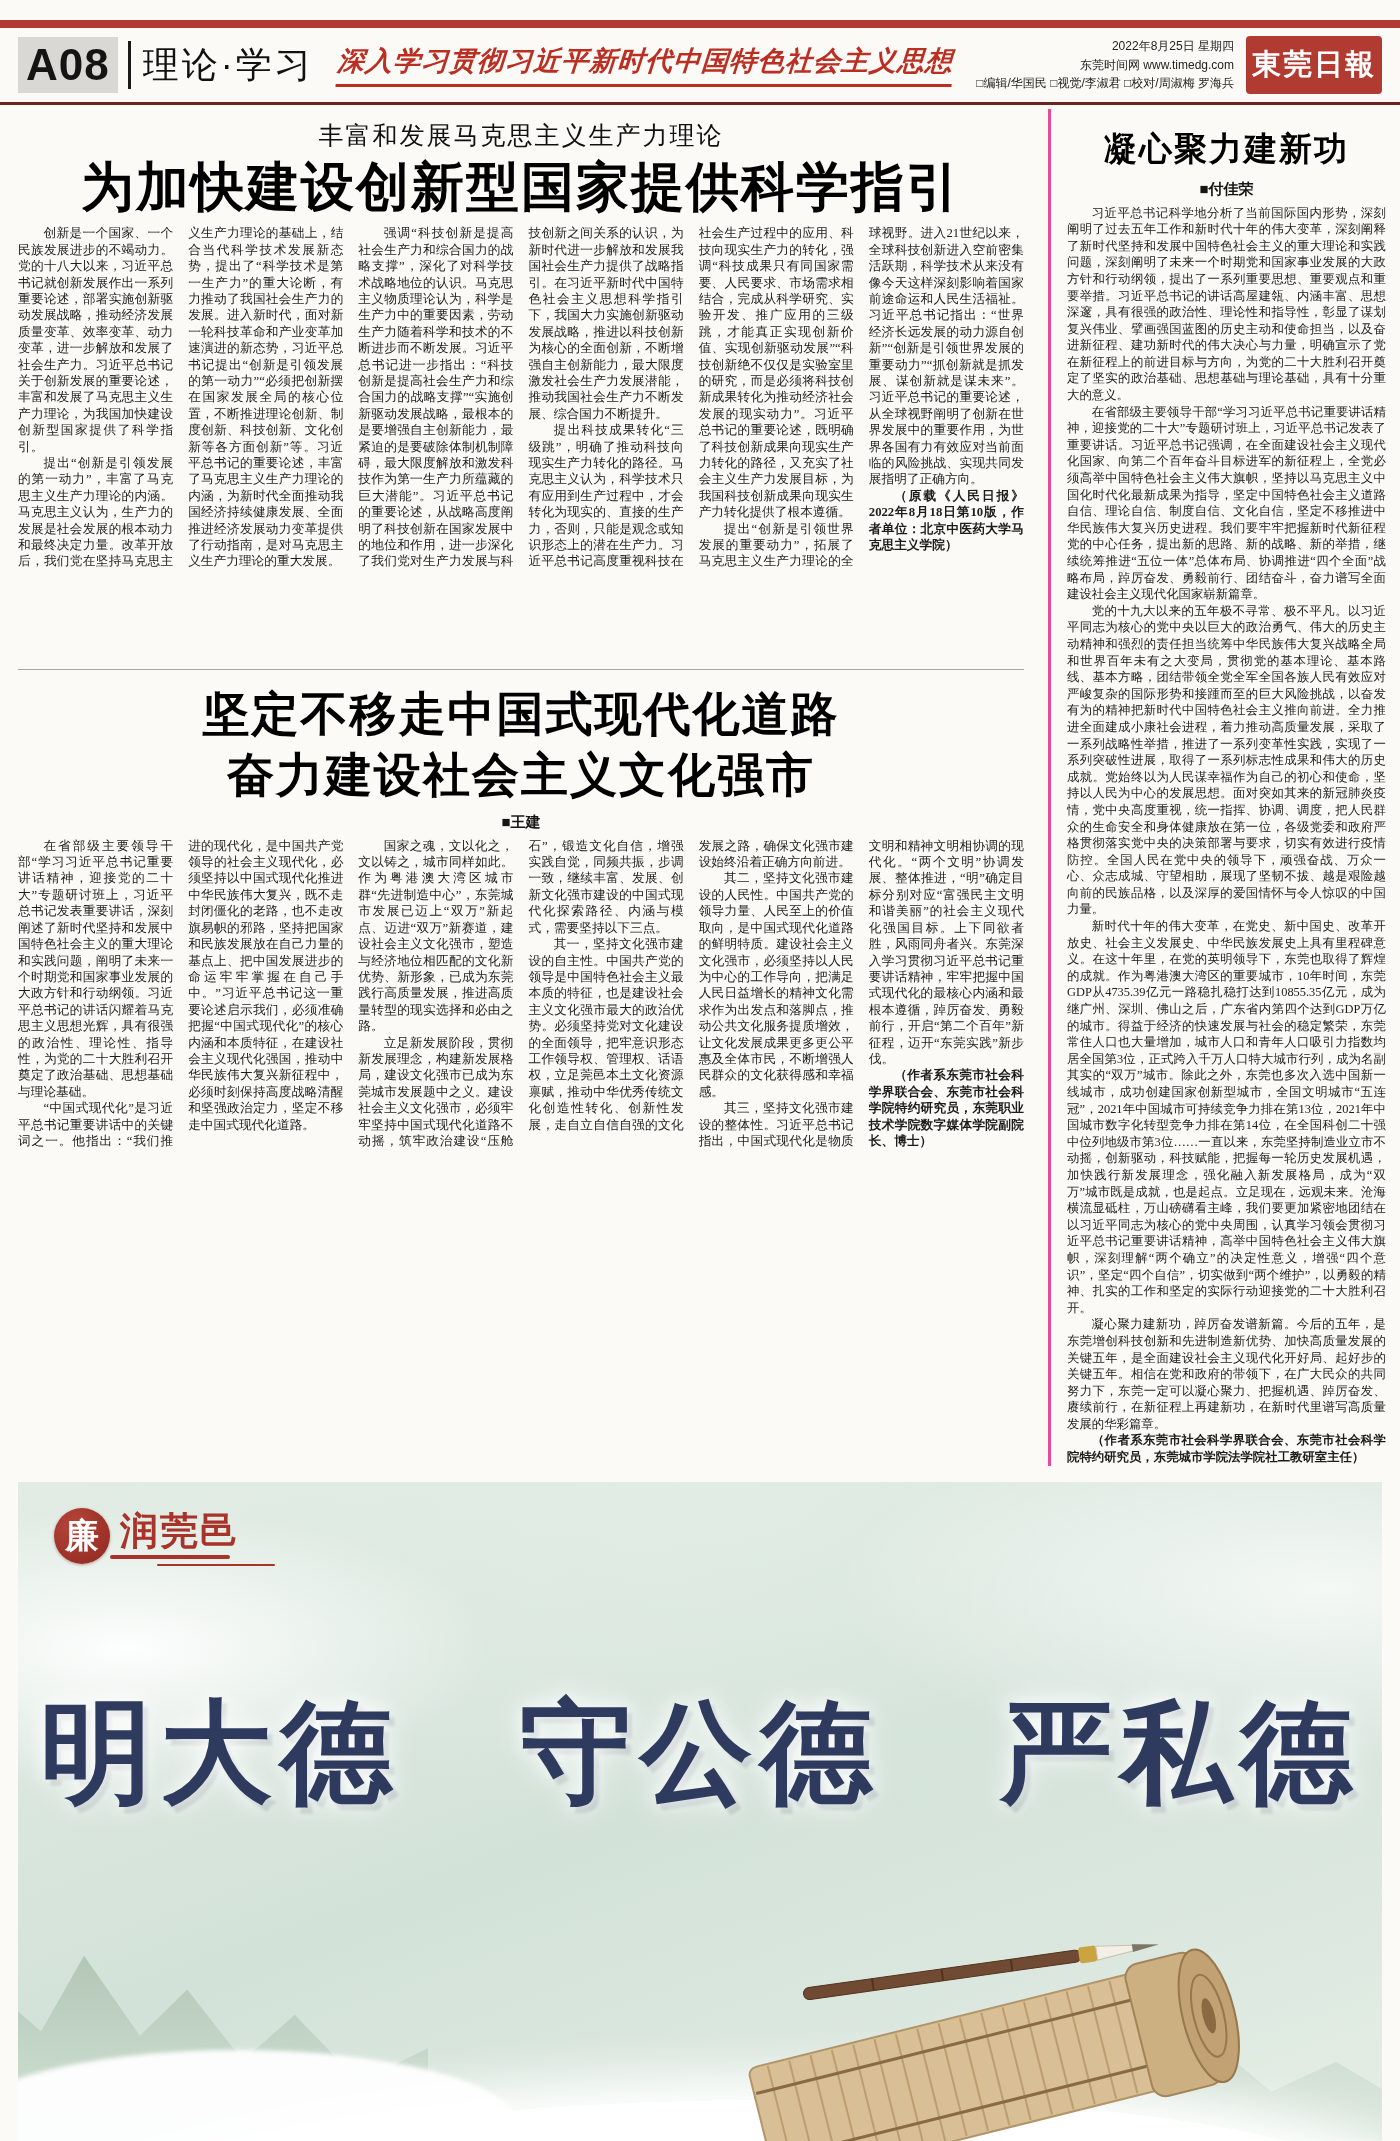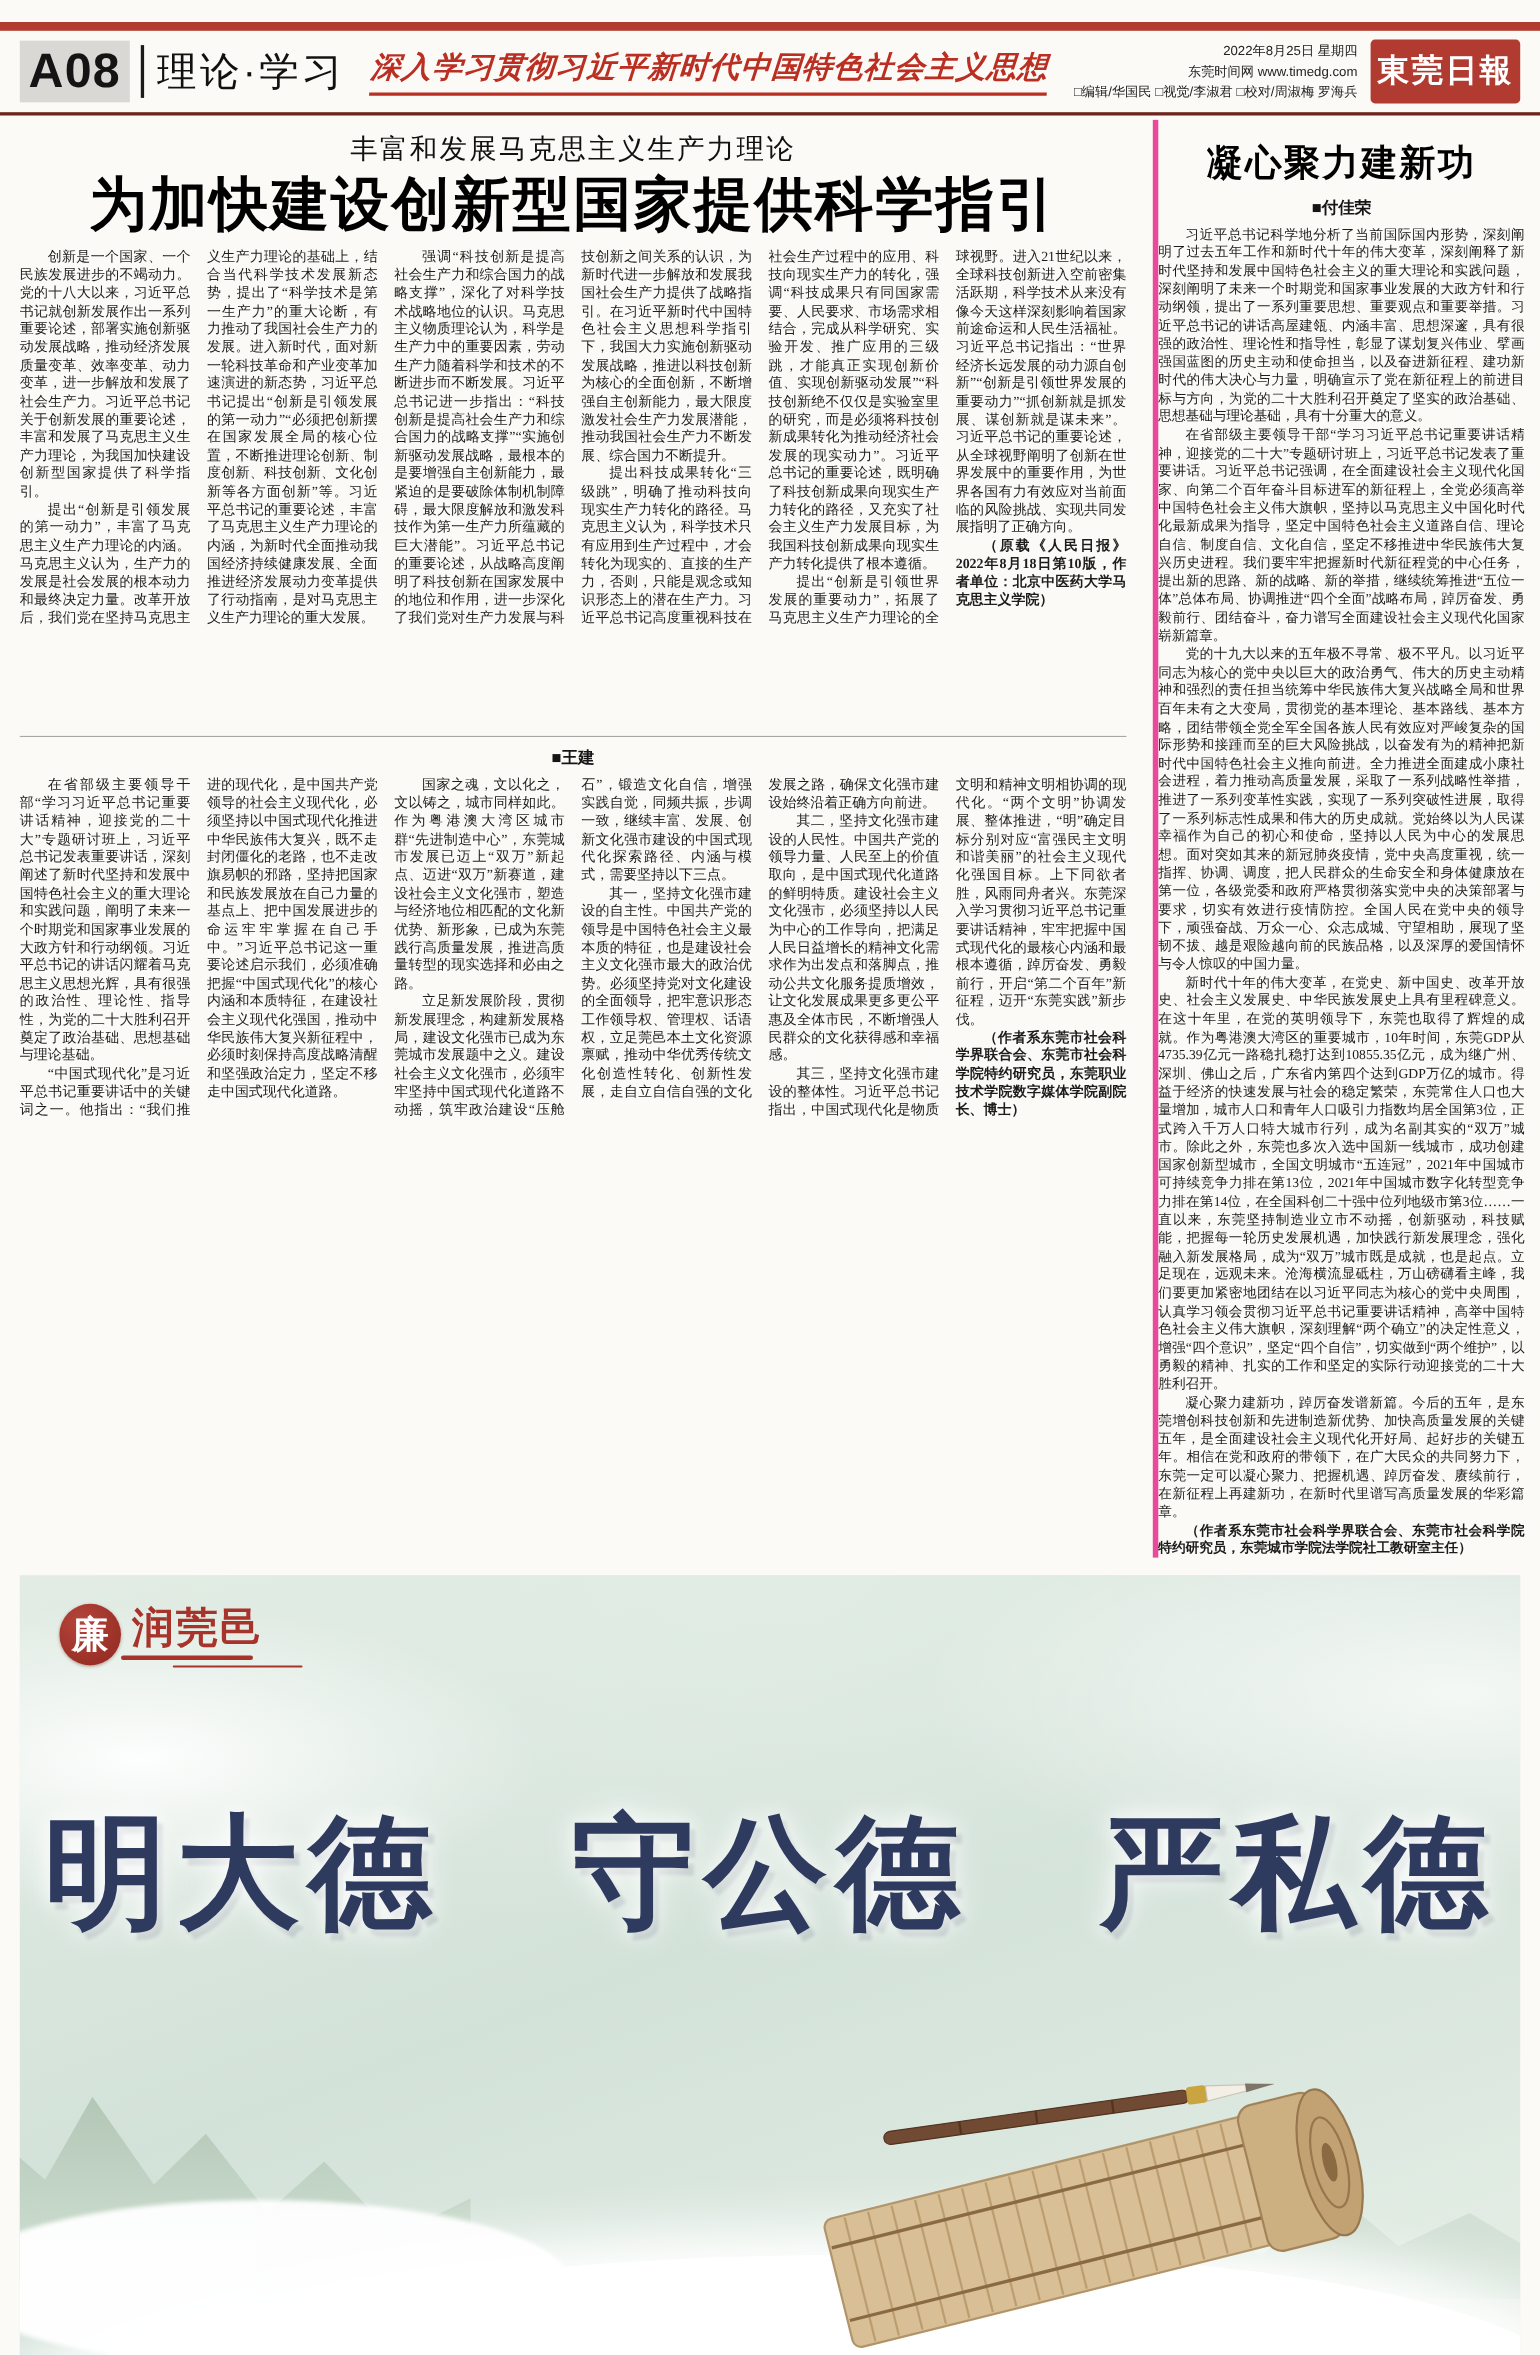--- a/index.html
+++ b/index.html
@@ -20,21 +20,21 @@
           font-style:italic;letter-spacing:1px;border-bottom:3px solid #bb2f23;
           padding-bottom:5px;transform:skewX(-4deg);}
   .hdr-info{text-align:right;font-size:12px;line-height:1.55;color:#222;margin-right:12px;white-space:nowrap;}
   .masthead{background:#b23b31;color:#fff;width:136px;height:58px;border-radius:4px;
             display:flex;align-items:center;justify-content:center;font-size:29px;
             font-weight:bold;letter-spacing:2px;font-family:"Liberation Serif",serif;}
   .hdr-rule{height:3px;background:#6d241e;margin:2px 0 0 0;}
   
   .content{display:grid;grid-template-columns:1018px 338px;column-gap:12px;padding:0 18px;}
   .left-col{padding-right:12px;}
-  .right-col{border-left:5px solid #ec4899;margin-top:4px;}
+  .right-col{border-left:3px solid #ec4899;padding-left:16px;margin-top:4px;}
   .kicker{text-align:center;font-size:25px;letter-spacing:2px;margin:14px 0 2px 0;color:#111;}
   .headline{text-align:center;font-size:53px;font-weight:bold;letter-spacing:2px;
             line-height:1.12;margin:6px 0 4px 0;color:#000;}
   .byline{text-align:center;font-size:15px;font-weight:bold;margin:8px 0 6px 0;}
   .body-cols{column-gap:15px;text-align:justify;font-size:12.7px;line-height:16.4px;color:#1c1c1c;}
   .main-body{column-count:6;height:424px;margin-top:8px;}
   .mid-body{column-count:6;height:474px;margin-top:6px;}
   .body-cols p{margin:0;text-indent:2em;}
   .credit{font-weight:bold;}
   .left-rule{height:1px;background:#a7a7a3;border:0;margin:20px 0 10px 0;}
@@ -107,20 +107,24 @@
       <p>创新是一个国家、一个民族发展进步的不竭动力。党的十八大以来，习近平总书记就创新发展作出一系列重要论述，部署实施创新驱动发展战略，推动经济发展质量变革、效率变革、动力变革，进一步解放和发展了社会生产力。习近平总书记关于创新发展的重要论述，丰富和发展了马克思主义生产力理论，为我国加快建设创新型国家提供了科学指引。</p>
       <p>提出“创新是引领发展的第一动力”，丰富了马克思主义生产力理论的内涵。马克思主义认为，生产力的发展是社会发展的根本动力和最终决定力量。改革开放后，我们党在坚持马克思主义生产力理论的基础上，结合当代科学技术发展新态势，提出了“科学技术是第一生产力”的重大论断，有力推动了我国社会生产力的发展。进入新时代，面对新一轮科技革命和产业变革加速演进的新态势，习近平总书记提出“创新是引领发展的第一动力”“必须把创新摆在国家发展全局的核心位置，不断推进理论创新、制度创新、科技创新、文化创新等各方面创新”等。习近平总书记的重要论述，丰富了马克思主义生产力理论的内涵，为新时代全面推动我国经济持续健康发展、全面推进经济发展动力变革提供了行动指南，是对马克思主义生产力理论的重大发展。</p>
       <p>强调“科技创新是提高社会生产力和综合国力的战略支撑”，深化了对科学技术战略地位的认识。马克思主义物质理论认为，科学是生产力中的重要因素，劳动生产力随着科学和技术的不断进步而不断发展。习近平总书记进一步指出：“科技创新是提高社会生产力和综合国力的战略支撑”“实施创新驱动发展战略，最根本的是要增强自主创新能力，最紧迫的是要破除体制机制障碍，最大限度解放和激发科技作为第一生产力所蕴藏的巨大潜能”。习近平总书记的重要论述，从战略高度阐明了科技创新在国家发展中的地位和作用，进一步深化了我们党对生产力发展与科技创新之间关系的认识，为新时代进一步解放和发展我国社会生产力提供了战略指引。在习近平新时代中国特色社会主义思想科学指引下，我国大力实施创新驱动发展战略，推进以科技创新为核心的全面创新，不断增强自主创新能力，最大限度激发社会生产力发展潜能，推动我国社会生产力不断发展、综合国力不断提升。</p>
       <p>提出科技成果转化“三级跳”，明确了推动科技向现实生产力转化的路径。马克思主义认为，科学技术只有应用到生产过程中，才会转化为现实的、直接的生产力，否则，只能是观念或知识形态上的潜在生产力。习近平总书记高度重视科技在社会生产过程中的应用、科技向现实生产力的转化，强调“科技成果只有同国家需要、人民要求、市场需求相结合，完成从科学研究、实验开发、推广应用的三级跳，才能真正实现创新价值、实现创新驱动发展”“科技创新绝不仅仅是实验室里的研究，而是必须将科技创新成果转化为推动经济社会发展的现实动力”。习近平总书记的重要论述，既明确了科技创新成果向现实生产力转化的路径，又充实了社会主义生产力发展目标，为我国科技创新成果向现实生产力转化提供了根本遵循。</p>
       <p>提出“创新是引领世界发展的重要动力”，拓展了马克思主义生产力理论的全球视野。进入21世纪以来，全球科技创新进入空前密集活跃期，科学技术从来没有像今天这样深刻影响着国家前途命运和人民生活福祉。习近平总书记指出：“世界经济长远发展的动力源自创新”“创新是引领世界发展的重要动力”“抓创新就是抓发展、谋创新就是谋未来”。习近平总书记的重要论述，从全球视野阐明了创新在世界发展中的重要作用，为世界各国有力有效应对当前面临的风险挑战、实现共同发展指明了正确方向。</p>
       <p class="credit">（原载《人民日报》2022年8月18日第10版，作者单位：北京中医药大学马克思主义学院）</p>
     </div>
 
     <hr class="left-rule">
 
+    <div class="mid-headline">
+      <div>坚定不移走中国式现代化道路</div>
+      <div>奋力建设社会主义文化强市</div>
+    </div>
     <div class="byline">■王建</div>
     <div class="body-cols mid-body">
       <p>在省部级主要领导干部“学习习近平总书记重要讲话精神，迎接党的二十大”专题研讨班上，习近平总书记发表重要讲话，深刻阐述了新时代坚持和发展中国特色社会主义的重大理论和实践问题，阐明了未来一个时期党和国家事业发展的大政方针和行动纲领。习近平总书记的讲话闪耀着马克思主义思想光辉，具有很强的政治性、理论性、指导性，为党的二十大胜利召开奠定了政治基础、思想基础与理论基础。</p>
       <p>“中国式现代化”是习近平总书记重要讲话中的关键词之一。他指出：“我们推进的现代化，是中国共产党领导的社会主义现代化，必须坚持以中国式现代化推进中华民族伟大复兴，既不走封闭僵化的老路，也不走改旗易帜的邪路，坚持把国家和民族发展放在自己力量的基点上、把中国发展进步的命运牢牢掌握在自己手中。”习近平总书记这一重要论述启示我们，必须准确把握“中国式现代化”的核心内涵和本质特征，在建设社会主义现代化强国，推动中华民族伟大复兴新征程中，必须时刻保持高度战略清醒和坚强政治定力，坚定不移走中国式现代化道路。</p>
       <p>国家之魂，文以化之，文以铸之，城市同样如此。作为粤港澳大湾区城市群“先进制造中心”，东莞城市发展已迈上“双万”新起点、迈进“双万”新赛道，建设社会主义文化强市，塑造与经济地位相匹配的文化新优势、新形象，已成为东莞践行高质量发展，推进高质量转型的现实选择和必由之路。</p>
       <p>立足新发展阶段，贯彻新发展理念，构建新发展格局，建设文化强市已成为东莞城市发展题中之义。建设社会主义文化强市，必须牢牢坚持中国式现代化道路不动摇，筑牢政治建设“压舱石”，锻造文化自信，增强实践自觉，同频共振，步调一致，继续丰富、发展、创新文化强市建设的中国式现代化探索路径、内涵与模式，需要坚持以下三点。</p>
       <p>其一，坚持文化强市建设的自主性。中国共产党的领导是中国特色社会主义最本质的特征，也是建设社会主义文化强市最大的政治优势。必须坚持党对文化建设的全面领导，把牢意识形态工作领导权、管理权、话语权，立足莞邑本土文化资源禀赋，推动中华优秀传统文化创造性转化、创新性发展，走自立自信自强的文化发展之路，确保文化强市建设始终沿着正确方向前进。</p>
       <p>其二，坚持文化强市建设的人民性。中国共产党的领导力量、人民至上的价值取向，是中国式现代化道路的鲜明特质。建设社会主义文化强市，必须坚持以人民为中心的工作导向，把满足人民日益增长的精神文化需求作为出发点和落脚点，推动公共文化服务提质增效，让文化发展成果更多更公平惠及全体市民，不断增强人民群众的文化获得感和幸福感。</p>
       <p>其三，坚持文化强市建设的整体性。习近平总书记指出，中国式现代化是物质文明和精神文明相协调的现代化。“两个文明”协调发展、整体推进，“明”确定目标分别对应“富强民主文明和谐美丽”的社会主义现代化强国目标。上下同欲者胜，风雨同舟者兴。东莞深入学习贯彻习近平总书记重要讲话精神，牢牢把握中国式现代化的最核心内涵和最根本遵循，踔厉奋发、勇毅前行，开启“第二个百年”新征程，迈开“东莞实践”新步伐。</p>
       <p class="credit">（作者系东莞市社会科学界联合会、东莞市社会科学院特约研究员，东莞职业技术学院数字媒体学院副院长、博士）</p>

